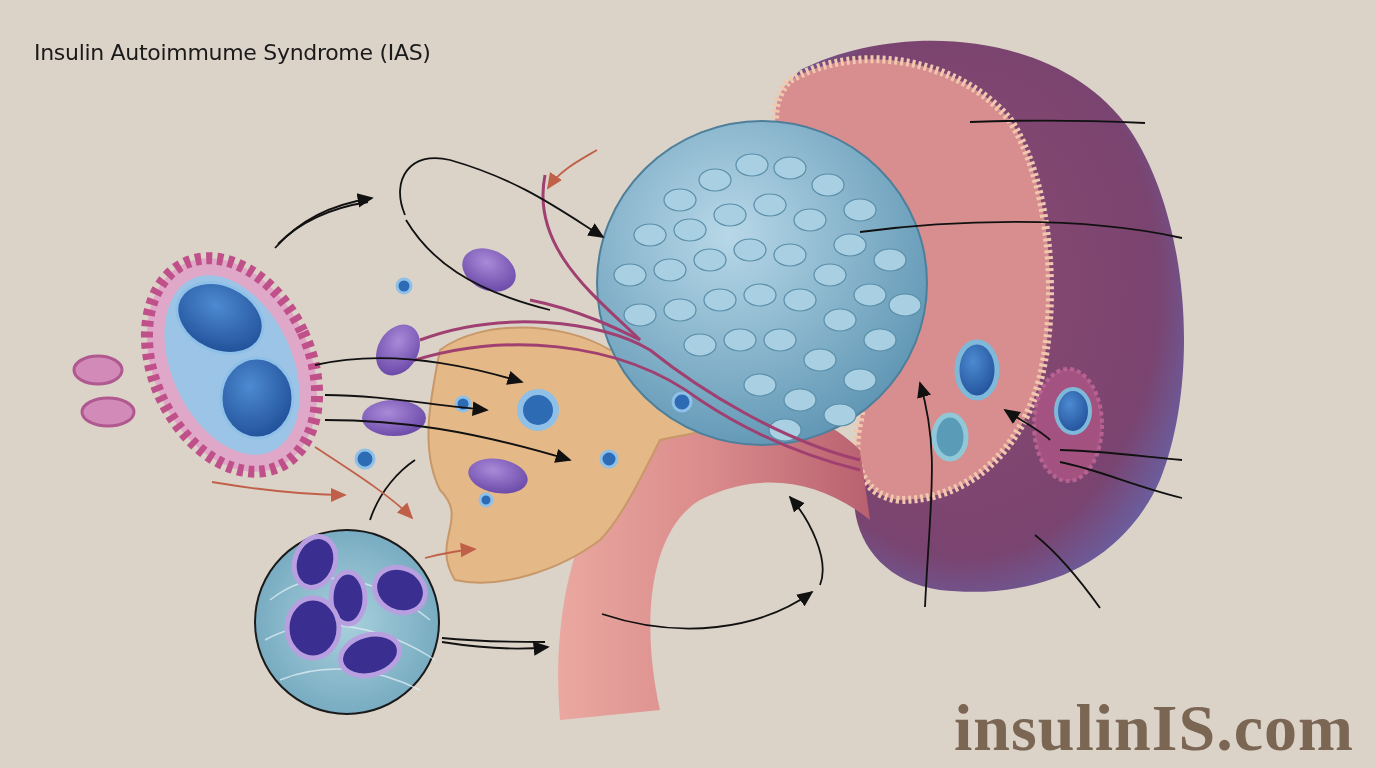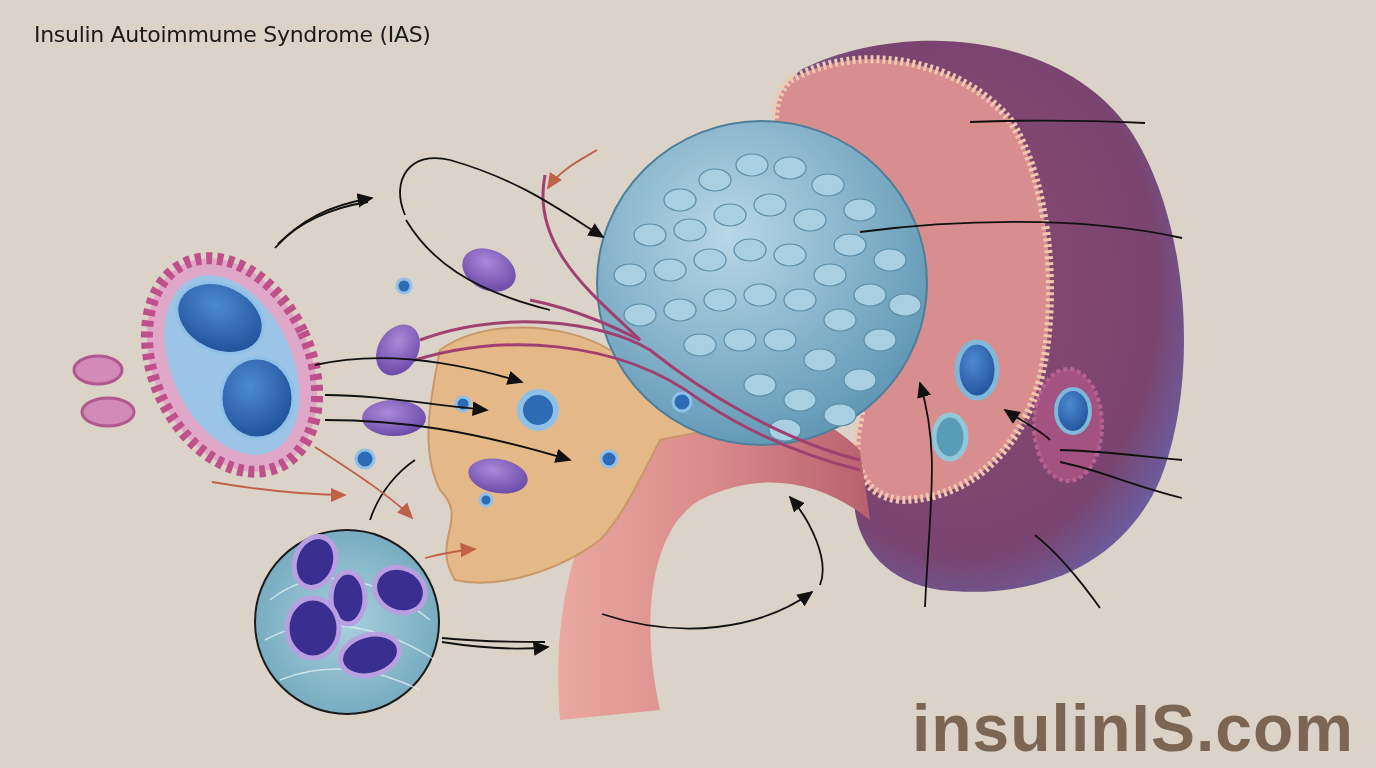--- a/index.html
+++ b/index.html
@@ -3,27 +3,27 @@
   <meta charset="utf-8">
   <style>
     html, body { margin: 0; padding: 0; }
     body {
       width: 1376px; height: 768px; overflow: hidden;
       background: #dbd2c8;
       position: relative;
       font-family: "DejaVu Sans", sans-serif;
     }
     .title {
-      position: absolute; left: 34px; top: 22px;
+      position: absolute; left: 34px; top: 40px;
       font-family: "DejaVu Sans", sans-serif;
       font-size: 22px; color: #1a1a1a; letter-spacing: -0.3px;
     }
     .watermark {
       position: absolute; right: 22px; bottom: 2px;
-      font-family: Liberation Sans, sans-serif; font-weight: bold;
+      font-family: Liberation Serif, serif; font-weight: bold;
       font-size: 66px; color: #7b6654; letter-spacing: 1px;
     }
     svg.scene { position: absolute; left: 0; top: 0; }
   </style>
 </head>
 <body>
 
 <div class="title">Insulin Autoimmume Syndrome (IAS)</div>
 
 <svg class="scene" width="1376" height="768" viewBox="0 0 1376 768">

